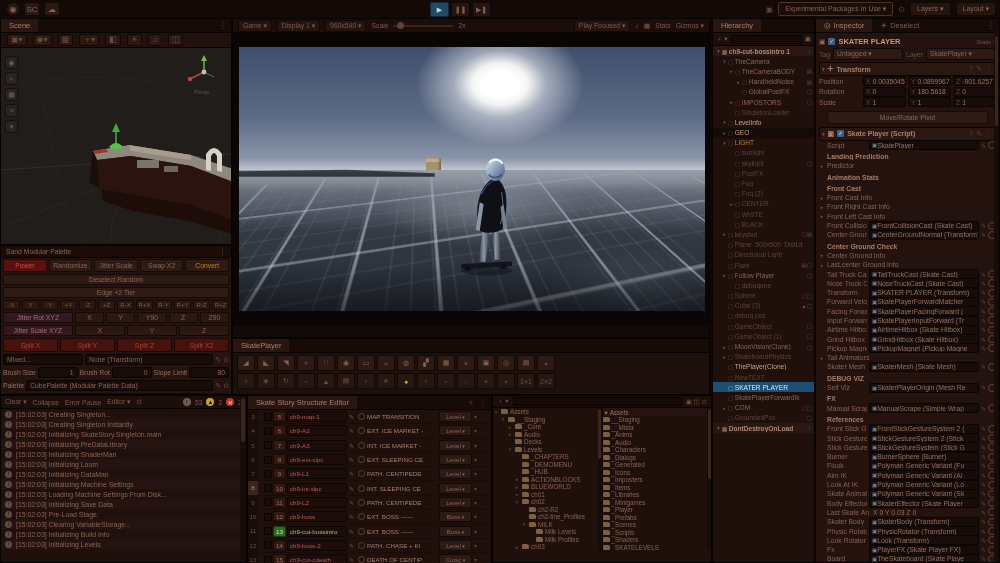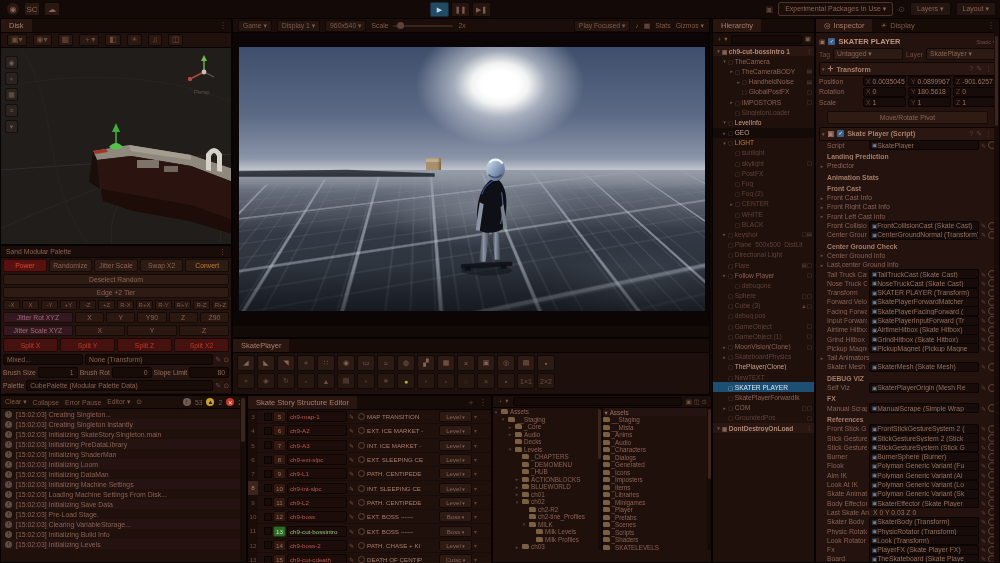--- a/index.html
+++ b/index.html
@@ -207,21 +207,21 @@
       <span class="pkg-box">Experimental Packages In Use ▾</span>
       <span class="sep-ico">⊙</span>
       <span class="tb-dd">Layers ▾</span>
       <span class="tb-dd">Layout ▾</span>
     </div>
   </div>
 
   <div class="panel scene-panel">
     <div class="tabbar">
       <div class="tab active">
-          <span>Disk</span>
+          <span>Scene</span>
         </div>
       <div class="tab-right">
           <span>⋮</span>
         </div>
     </div>
     <div class="scene-tools">
 
     <span class="st-ico">▣▾</span>
         <span class="st-ico">◉▾</span>
         <span class="st-ico">▦</span>
@@ -1204,21 +1204,21 @@
   </div>
 
   <div class="panel insp-panel">
     <div class="tabbar">
       <div class="tab active">
         <span>◎</span>
         <span>Inspector</span>
       </div>
       <div class="tab">
         <span>☀</span>
-        <span>Display</span>
+        <span>Deselect</span>
       </div>
       <div class="tab-right">
           <span>⋮</span>
         </div>
     </div>
     <div class="insp-body">
       <div class="insp-head">
         <span>▣</span>
         <span class="chk">✓</span>
         <span class="iname">SKATER PLAYER</span>

